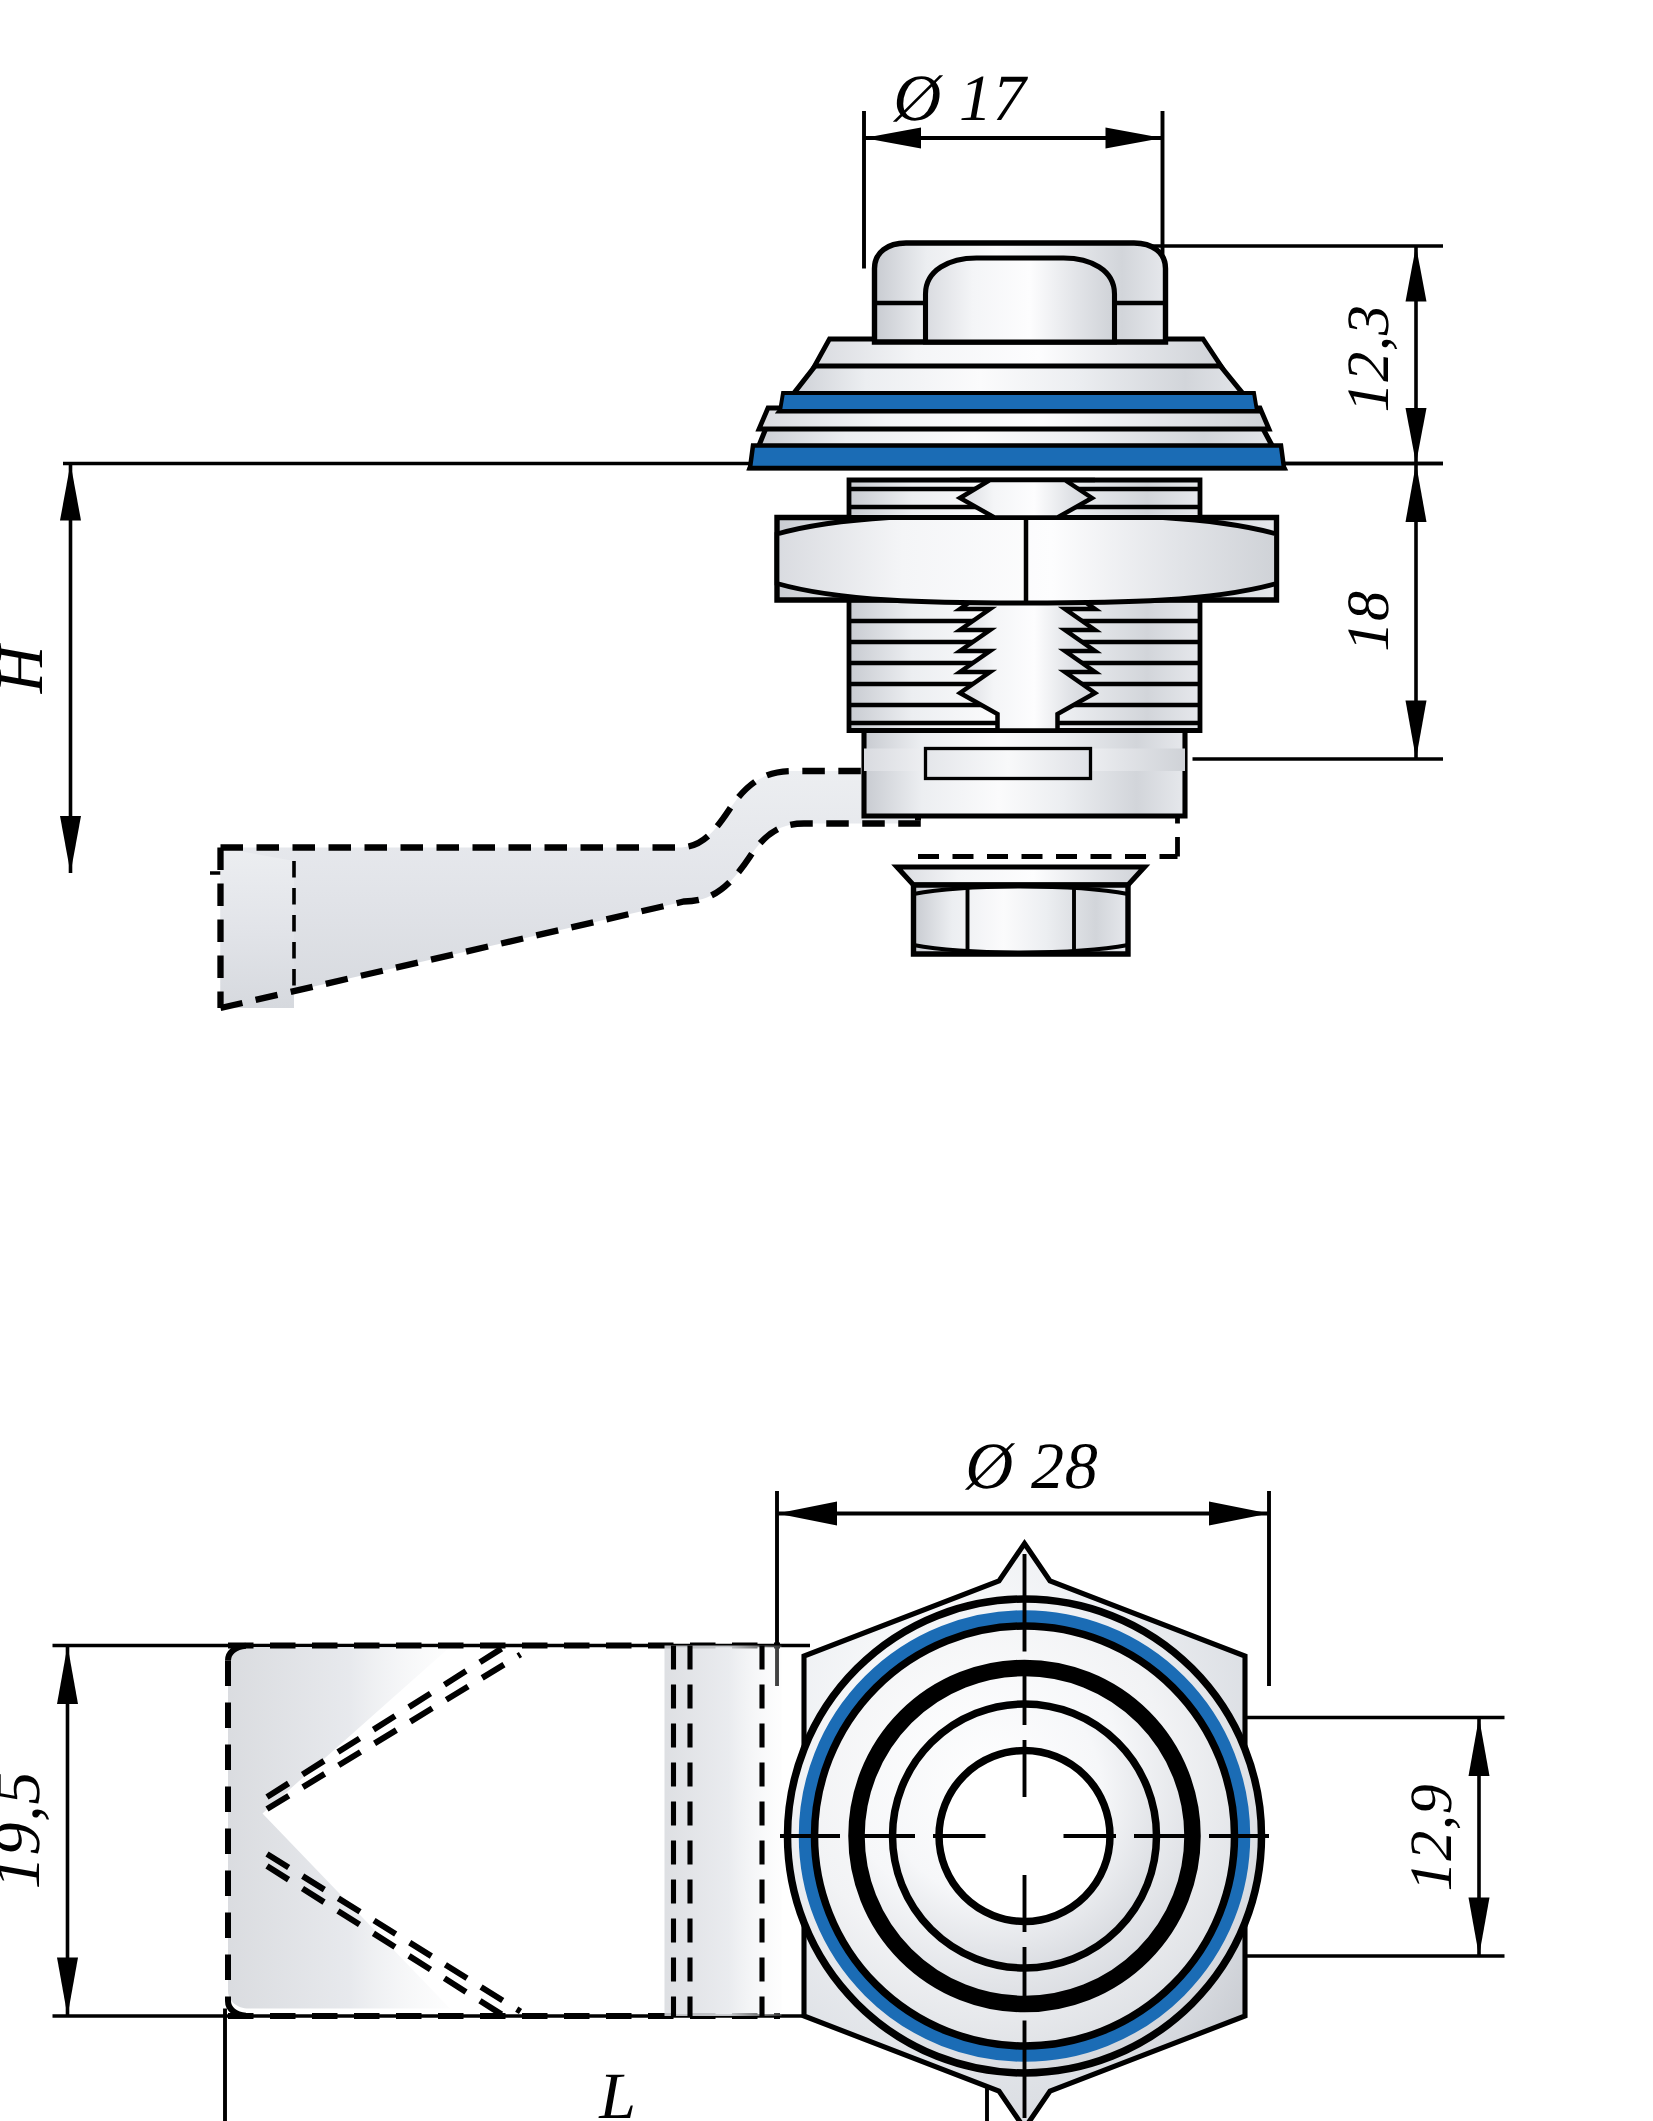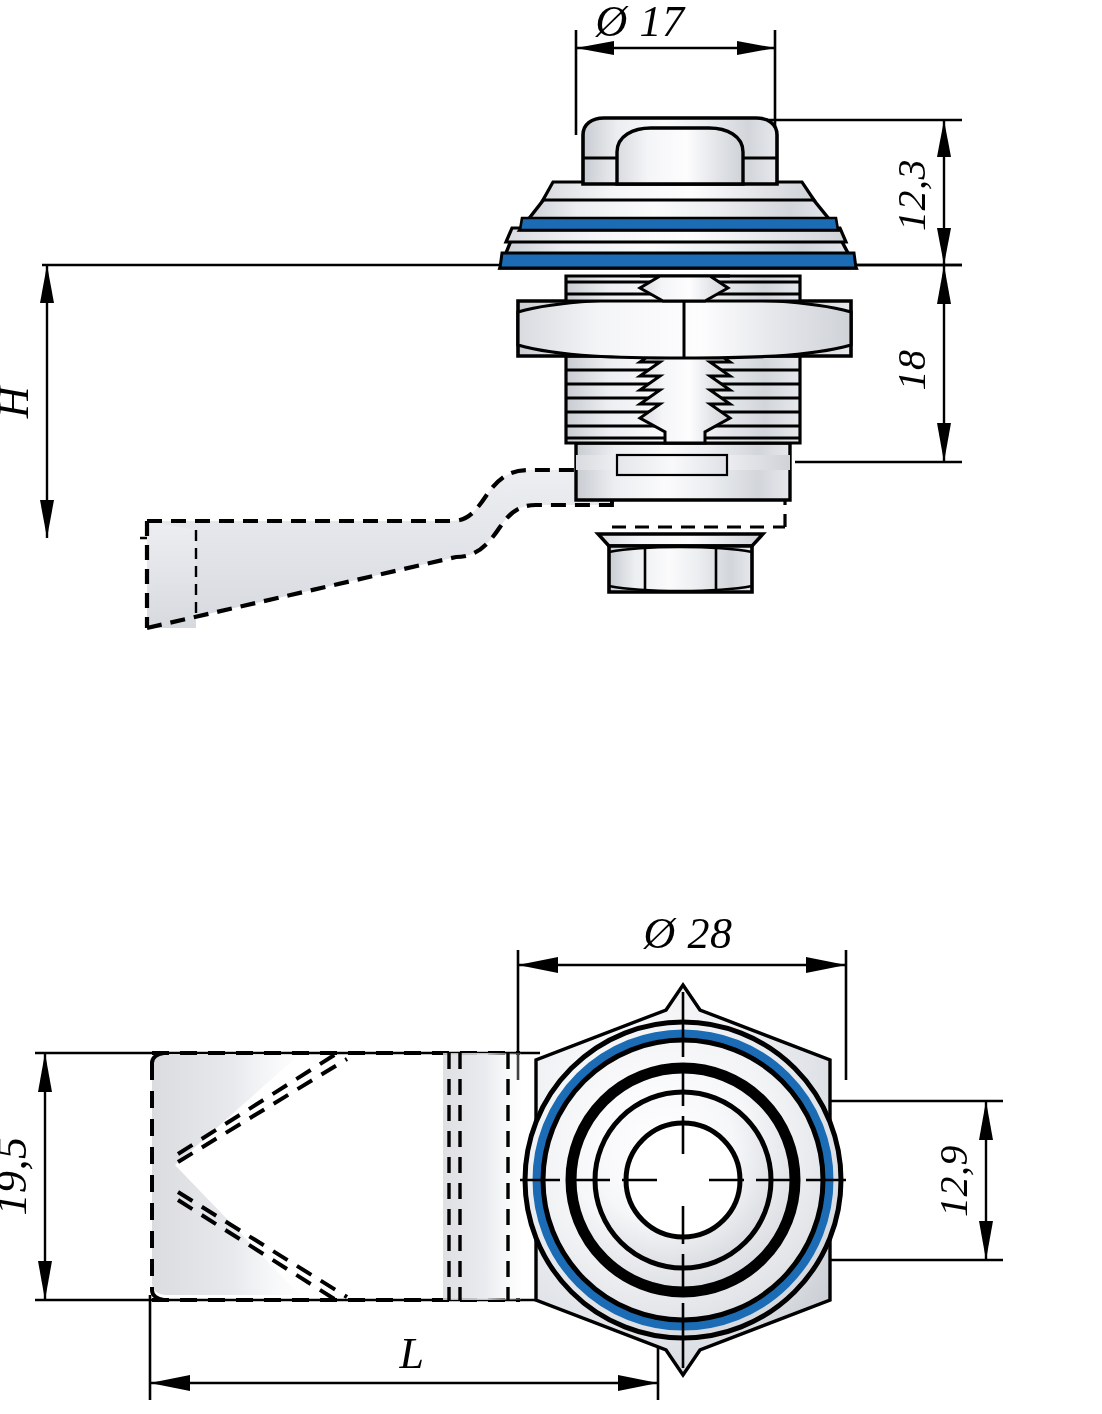--- a/index.html
+++ b/index.html
@@ -1,19 +1,19 @@
 <!DOCTYPE html>
 <html><head>
 <meta charset="utf-8">
 <title>Cam Lock Technical Drawing</title>
 <style>
   html,body{margin:0;padding:0;background:#ffffff;}
   body{width:1102px;height:1414px;position:relative;overflow:hidden;
        font-family:"Liberation Serif", serif;}
-  #sheet{position:absolute;inset:0;width:1102px;height:1088px;}
+  #sheet{position:absolute;inset:0;width:1102px;height:1088px;margin-top:44px;}
   svg{display:block;}
   .dimtext{font-family:"Liberation Serif", serif;font-style:italic;
            font-size:40px;fill:#000;letter-spacing:0.5px;}
   .dimtext-lg{font-size:44px;}
 </style>
 </head>
 <body>
 
 <div id="sheet">
 <svg width="1102" height="1414" viewBox="0 0 1102 1414" xmlns="http://www.w3.org/2000/svg">

